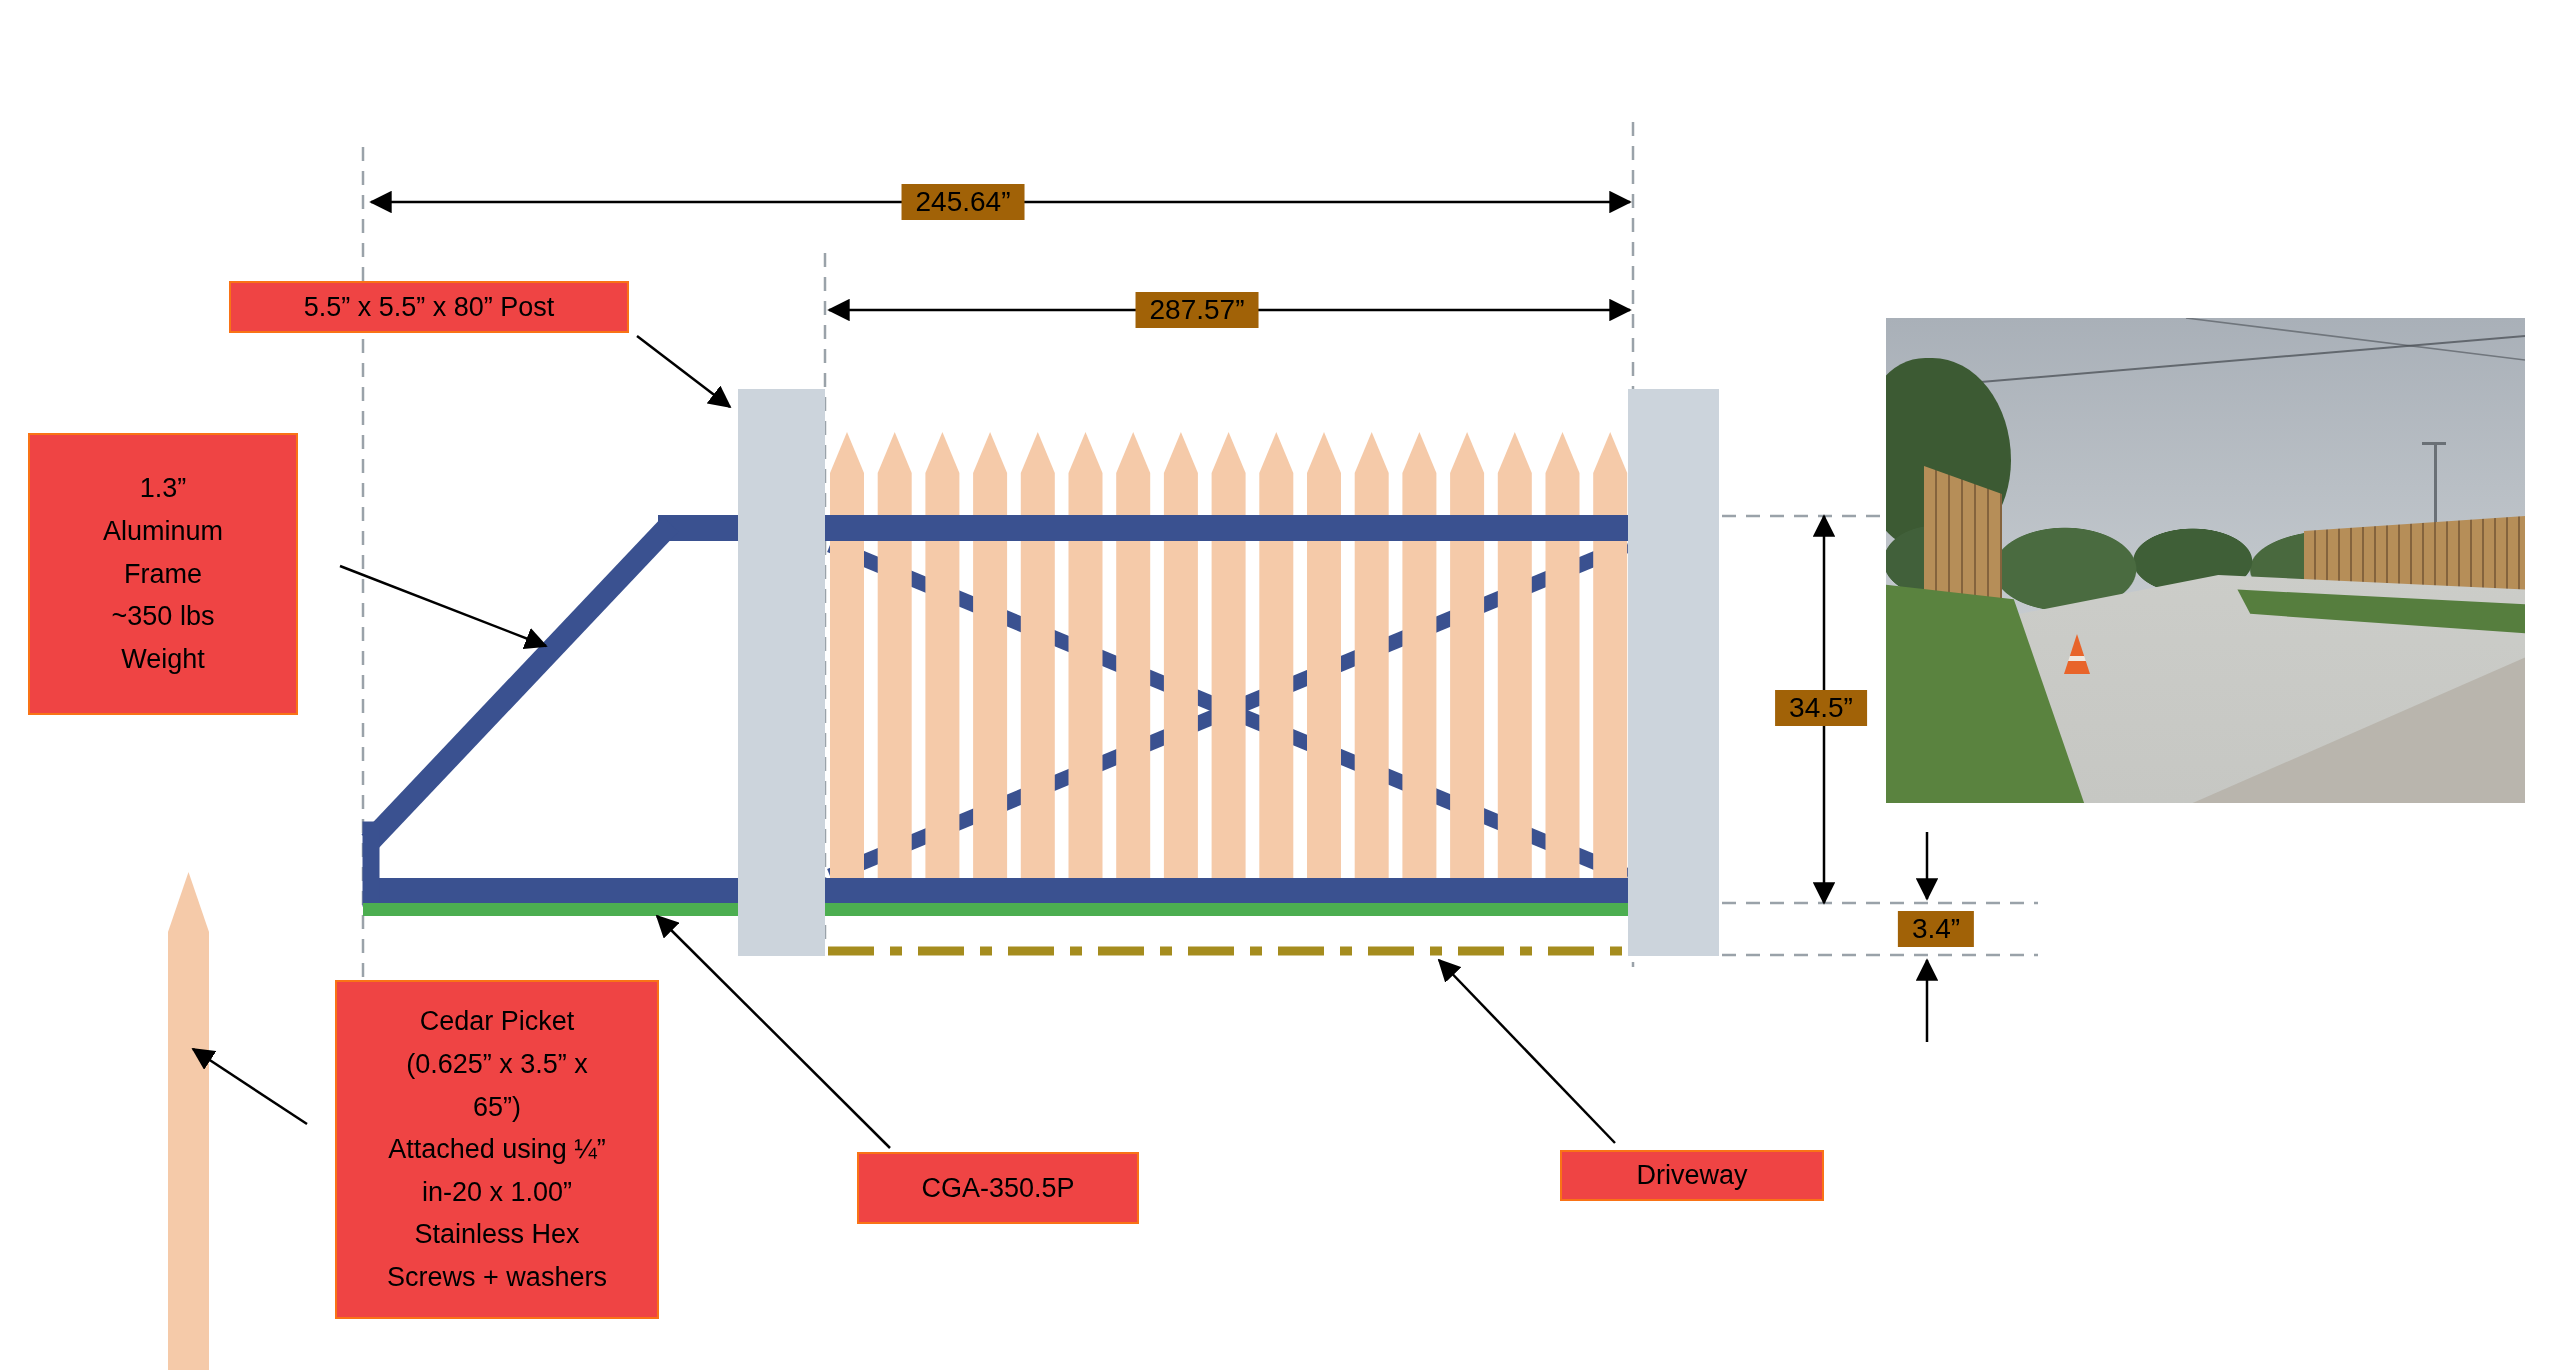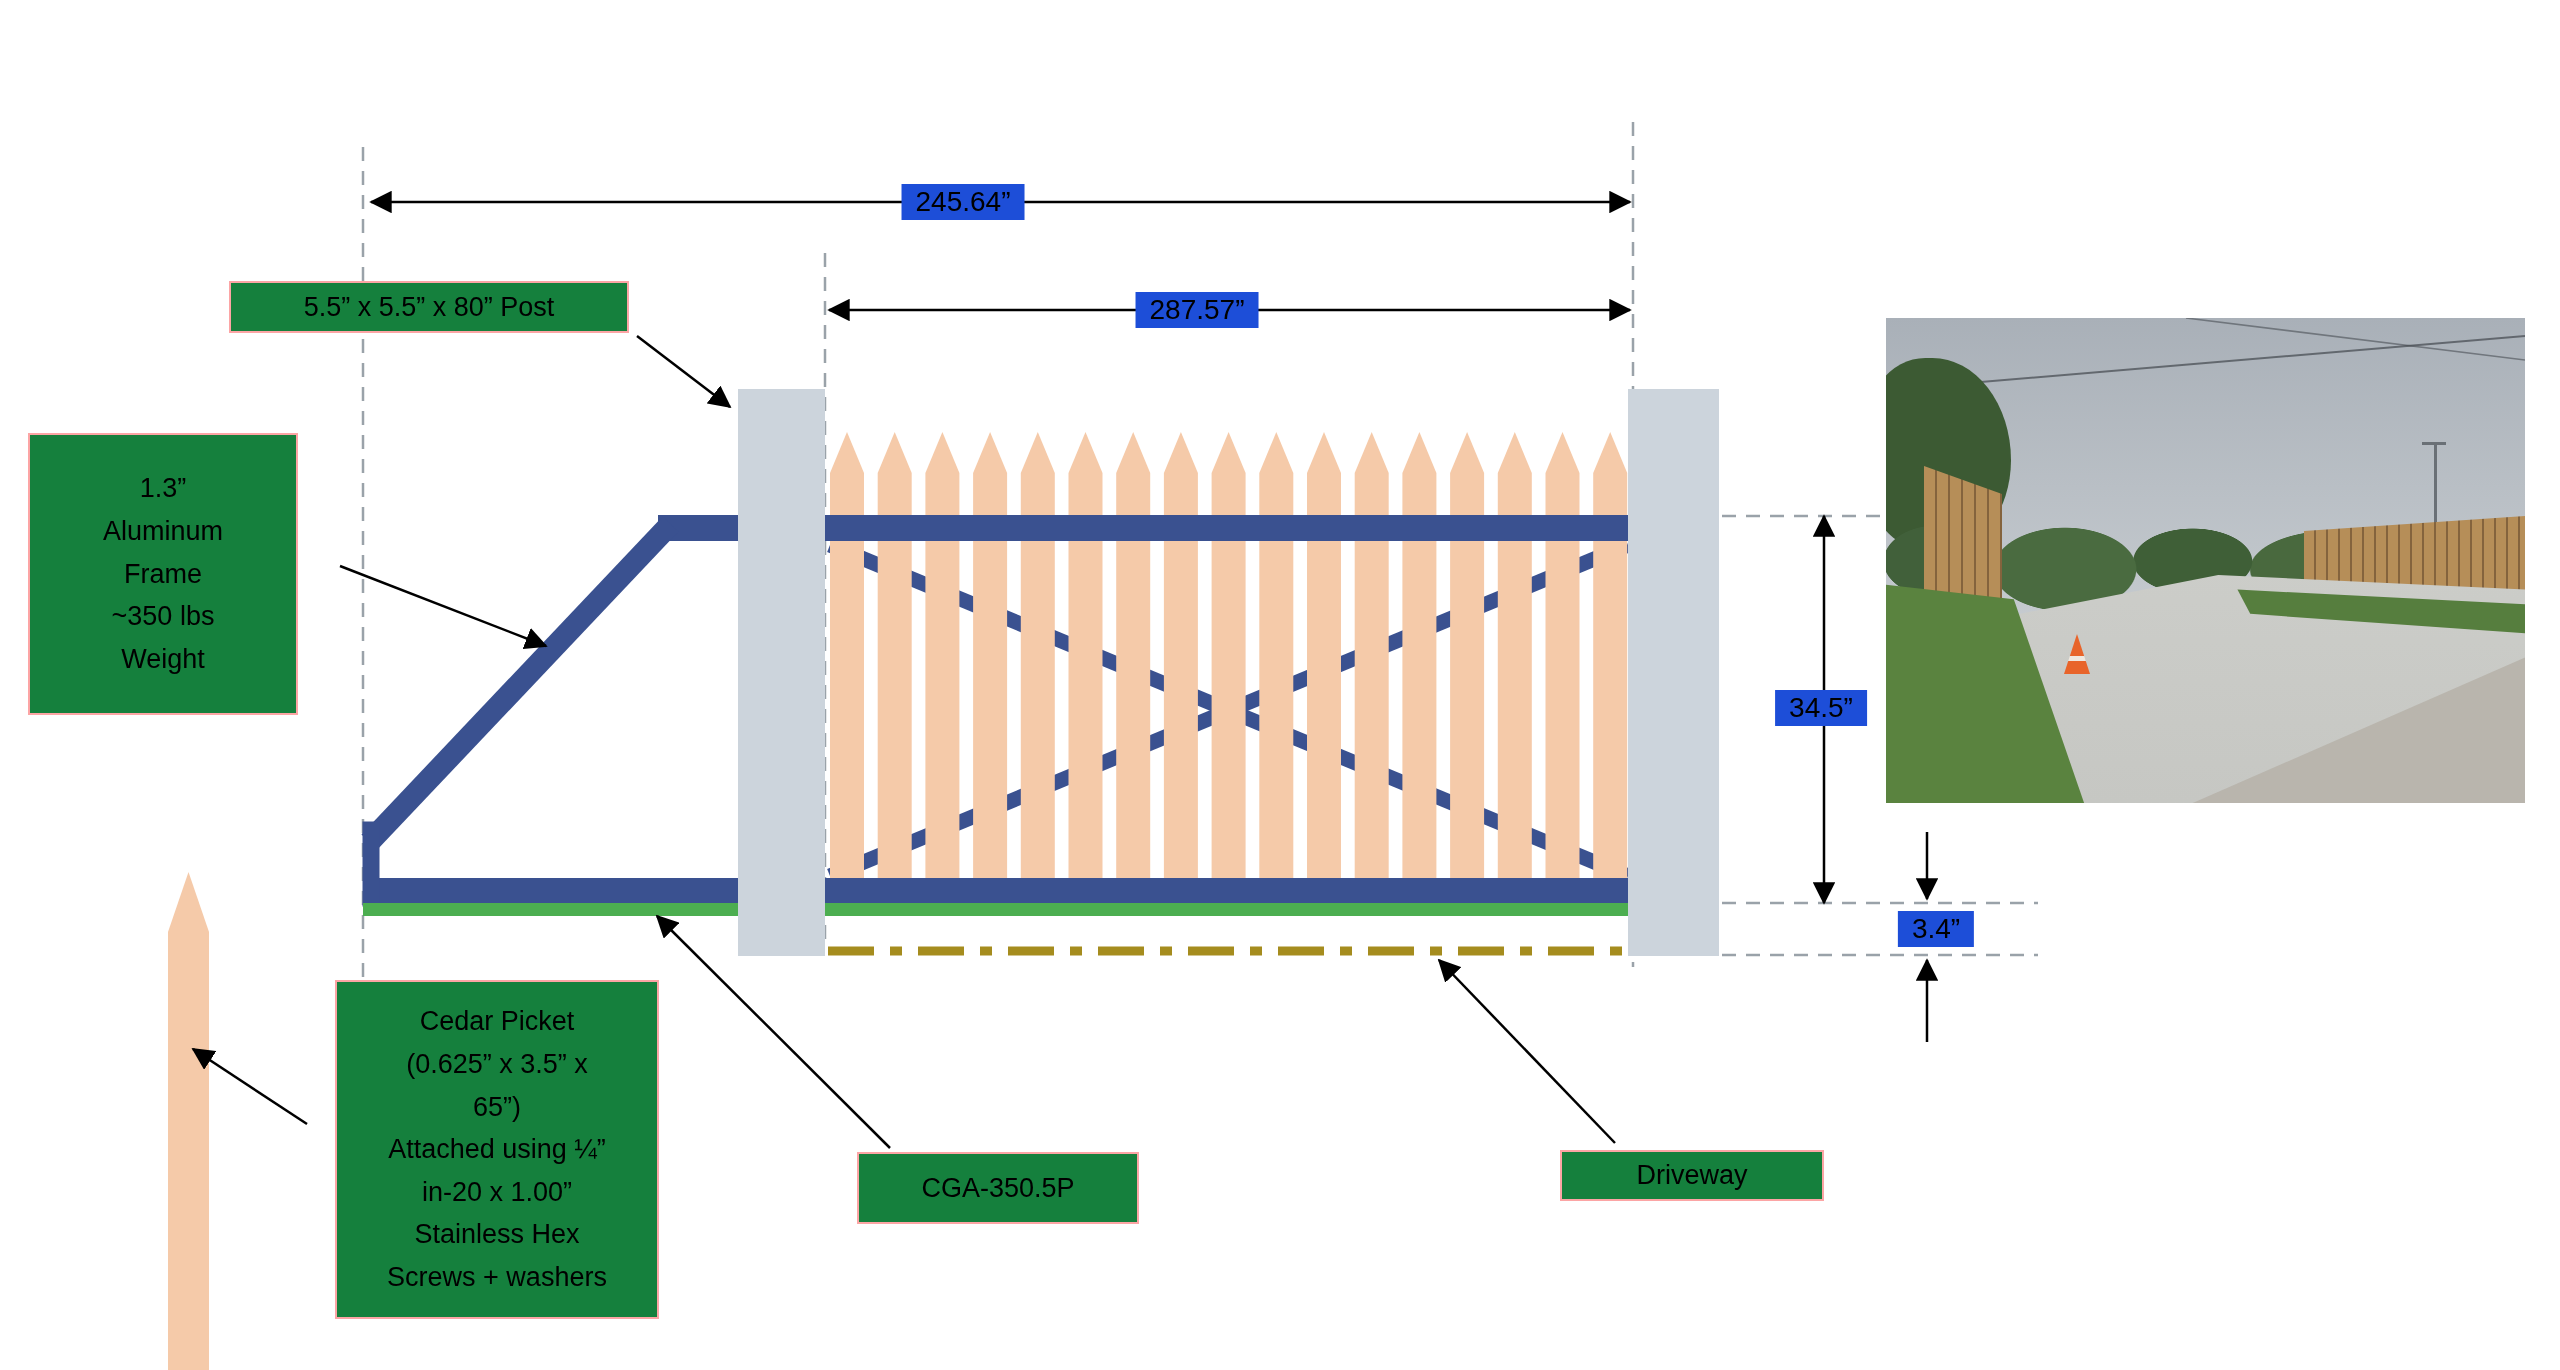--- a/index.html
+++ b/index.html
@@ -13,23 +13,23 @@
   .dim{stroke:#000;stroke-width:2.5}
   .leader{stroke:#000;stroke-width:2.5}
   .brace{stroke:var(--frame-blue,#3a5190);stroke-width:15}
   .railrect{fill:var(--frame-blue,#3a5190)}
   .tail{stroke:var(--frame-blue,#3a5190);stroke-linecap:square;fill:none}
   .picket{fill:var(--picket-tan,#f5caa9)}
   .post{fill:var(--post-gray,#ccd4dc)}
   .greenbar{fill:var(--rail-green,#4cae50)}
   .gold{stroke:var(--driveway-gold,#a58c1e);stroke-width:9;stroke-dasharray:46 16 12 16}
 
-  .dim-label{position:absolute;transform:translate(-50%,-50%);background:#1d4ed8;padding:2px 14px;
+  .dim-label{position:absolute;transform:translate(-50%,-50%);background:#a16207;padding:2px 14px;
              font-size:28px;white-space:nowrap}
-  .box{position:absolute;border:2px solid #fca5a5;background:#15803d;display:flex;align-items:center;
+  .box{position:absolute;border:2px solid #f97316;background:#ef4444;display:flex;align-items:center;
        justify-content:center;text-align:center;font-size:27px;line-height:1.58}
   .pre{white-space:pre-line}
 
   
   .photo{position:absolute;left:1886px;top:318px;width:639px;height:485px;overflow:hidden;
          background:linear-gradient(#a9b0b8,#c9ced2 70%)}
   .photo>div{position:absolute}
   .ph-lines{position:absolute;left:0;top:0;width:100%;height:100%}
   .ph-treeband{left:0;top:180px;width:100%;height:115px;background:
     radial-gradient(90px 60px at 8% 55%,#41603a 59%,transparent 60%),

